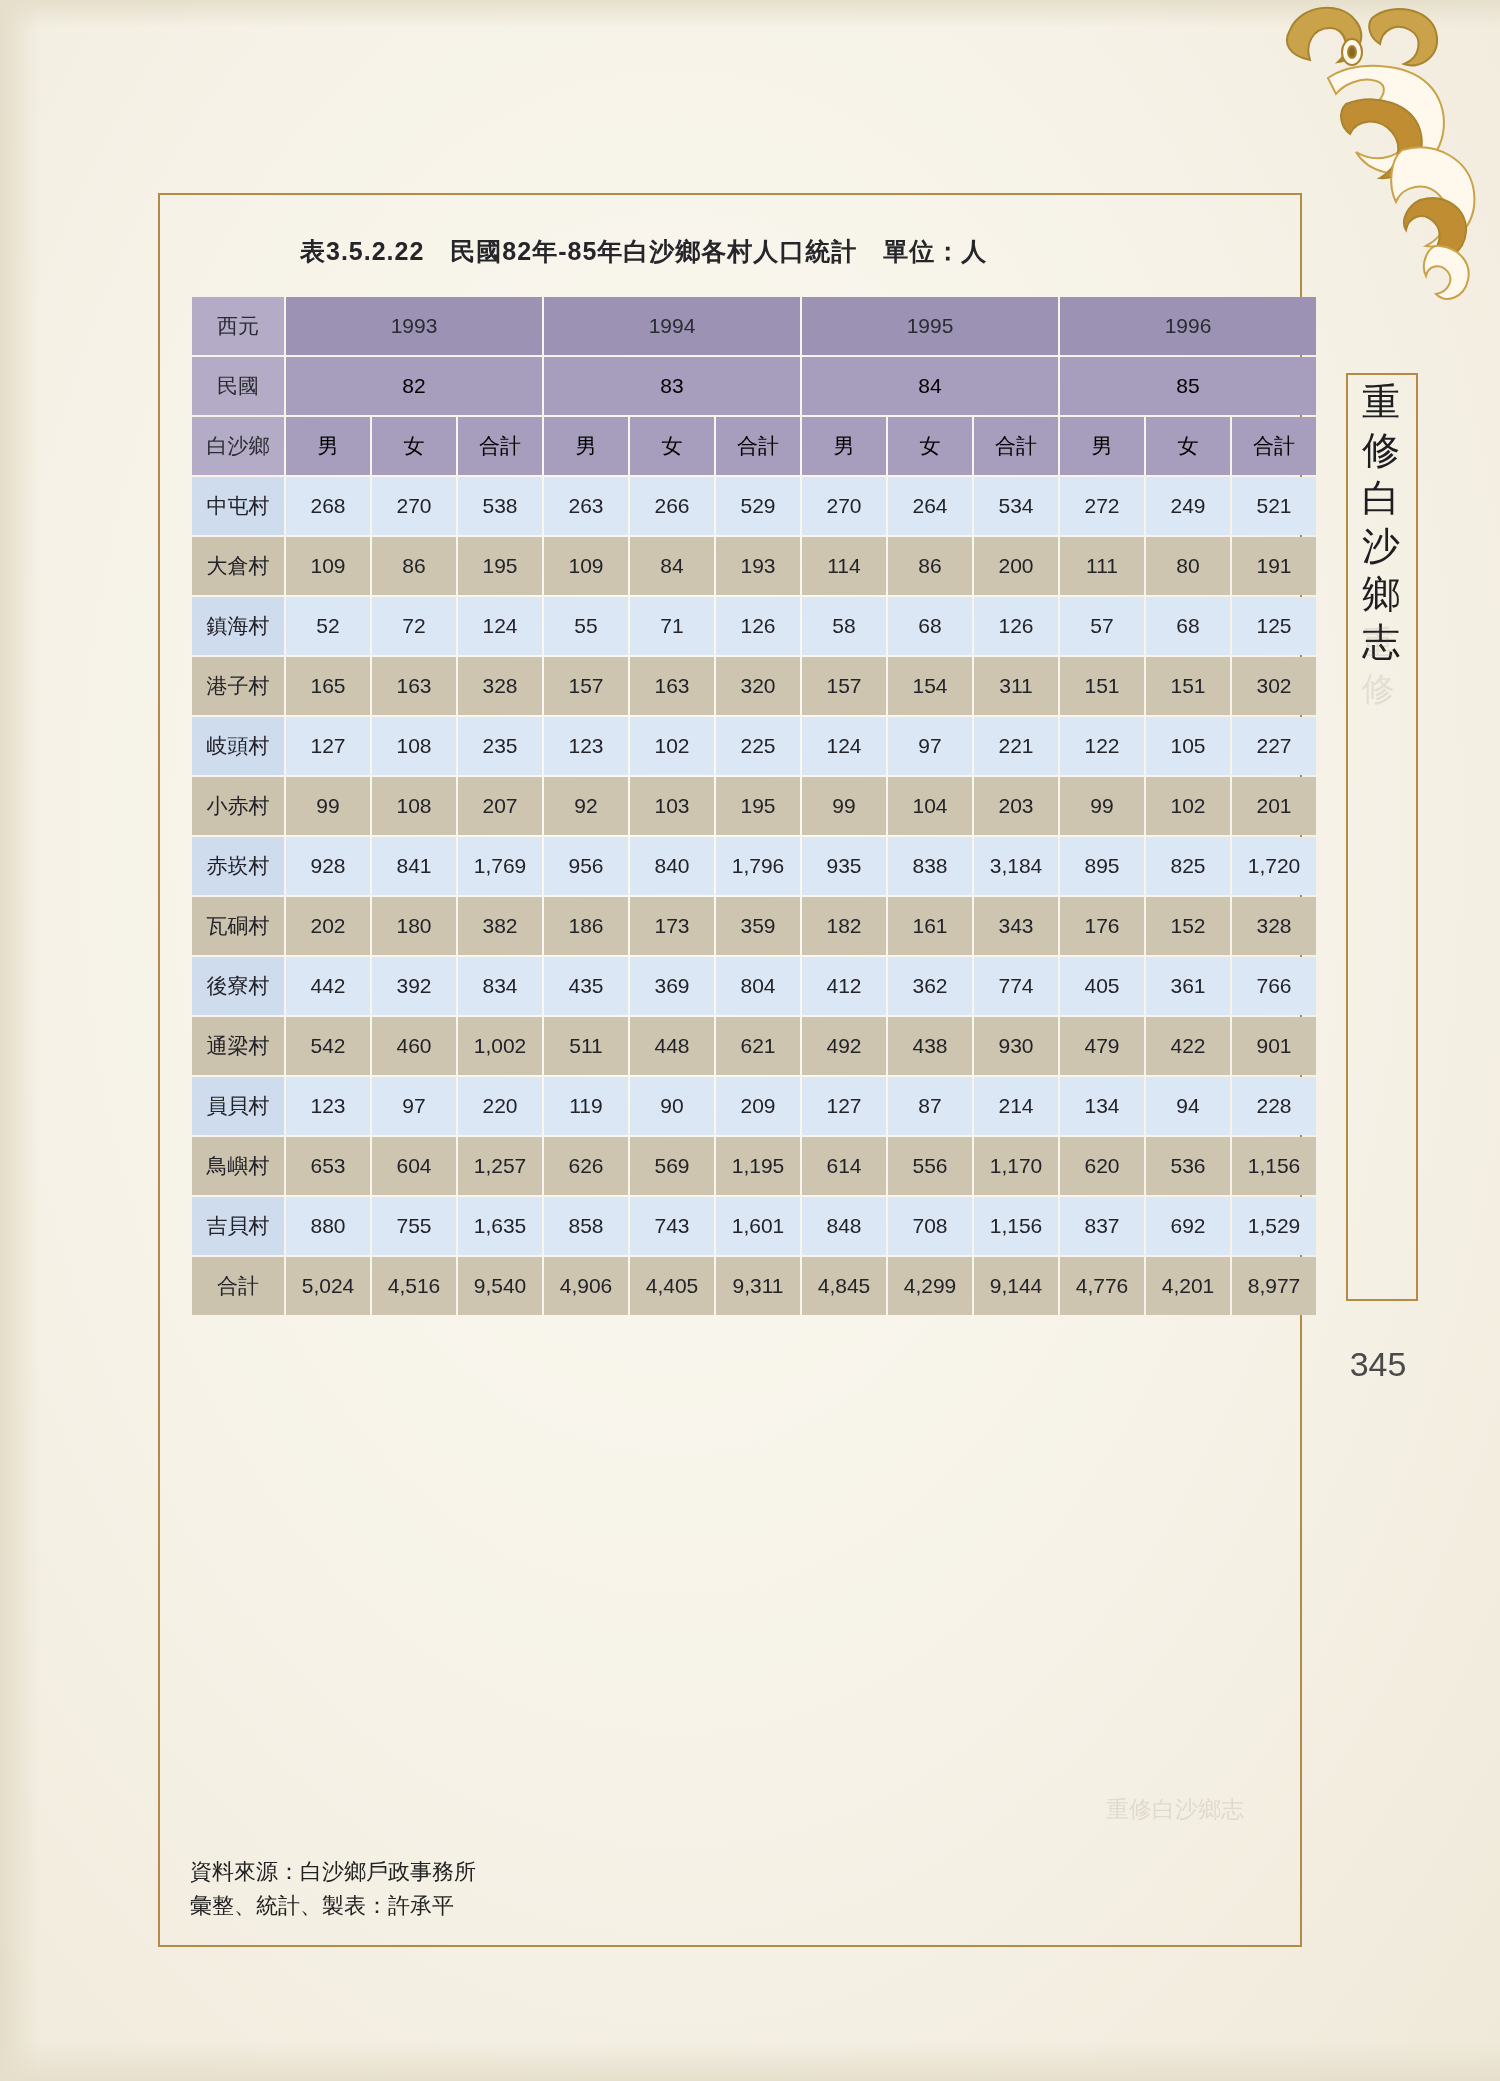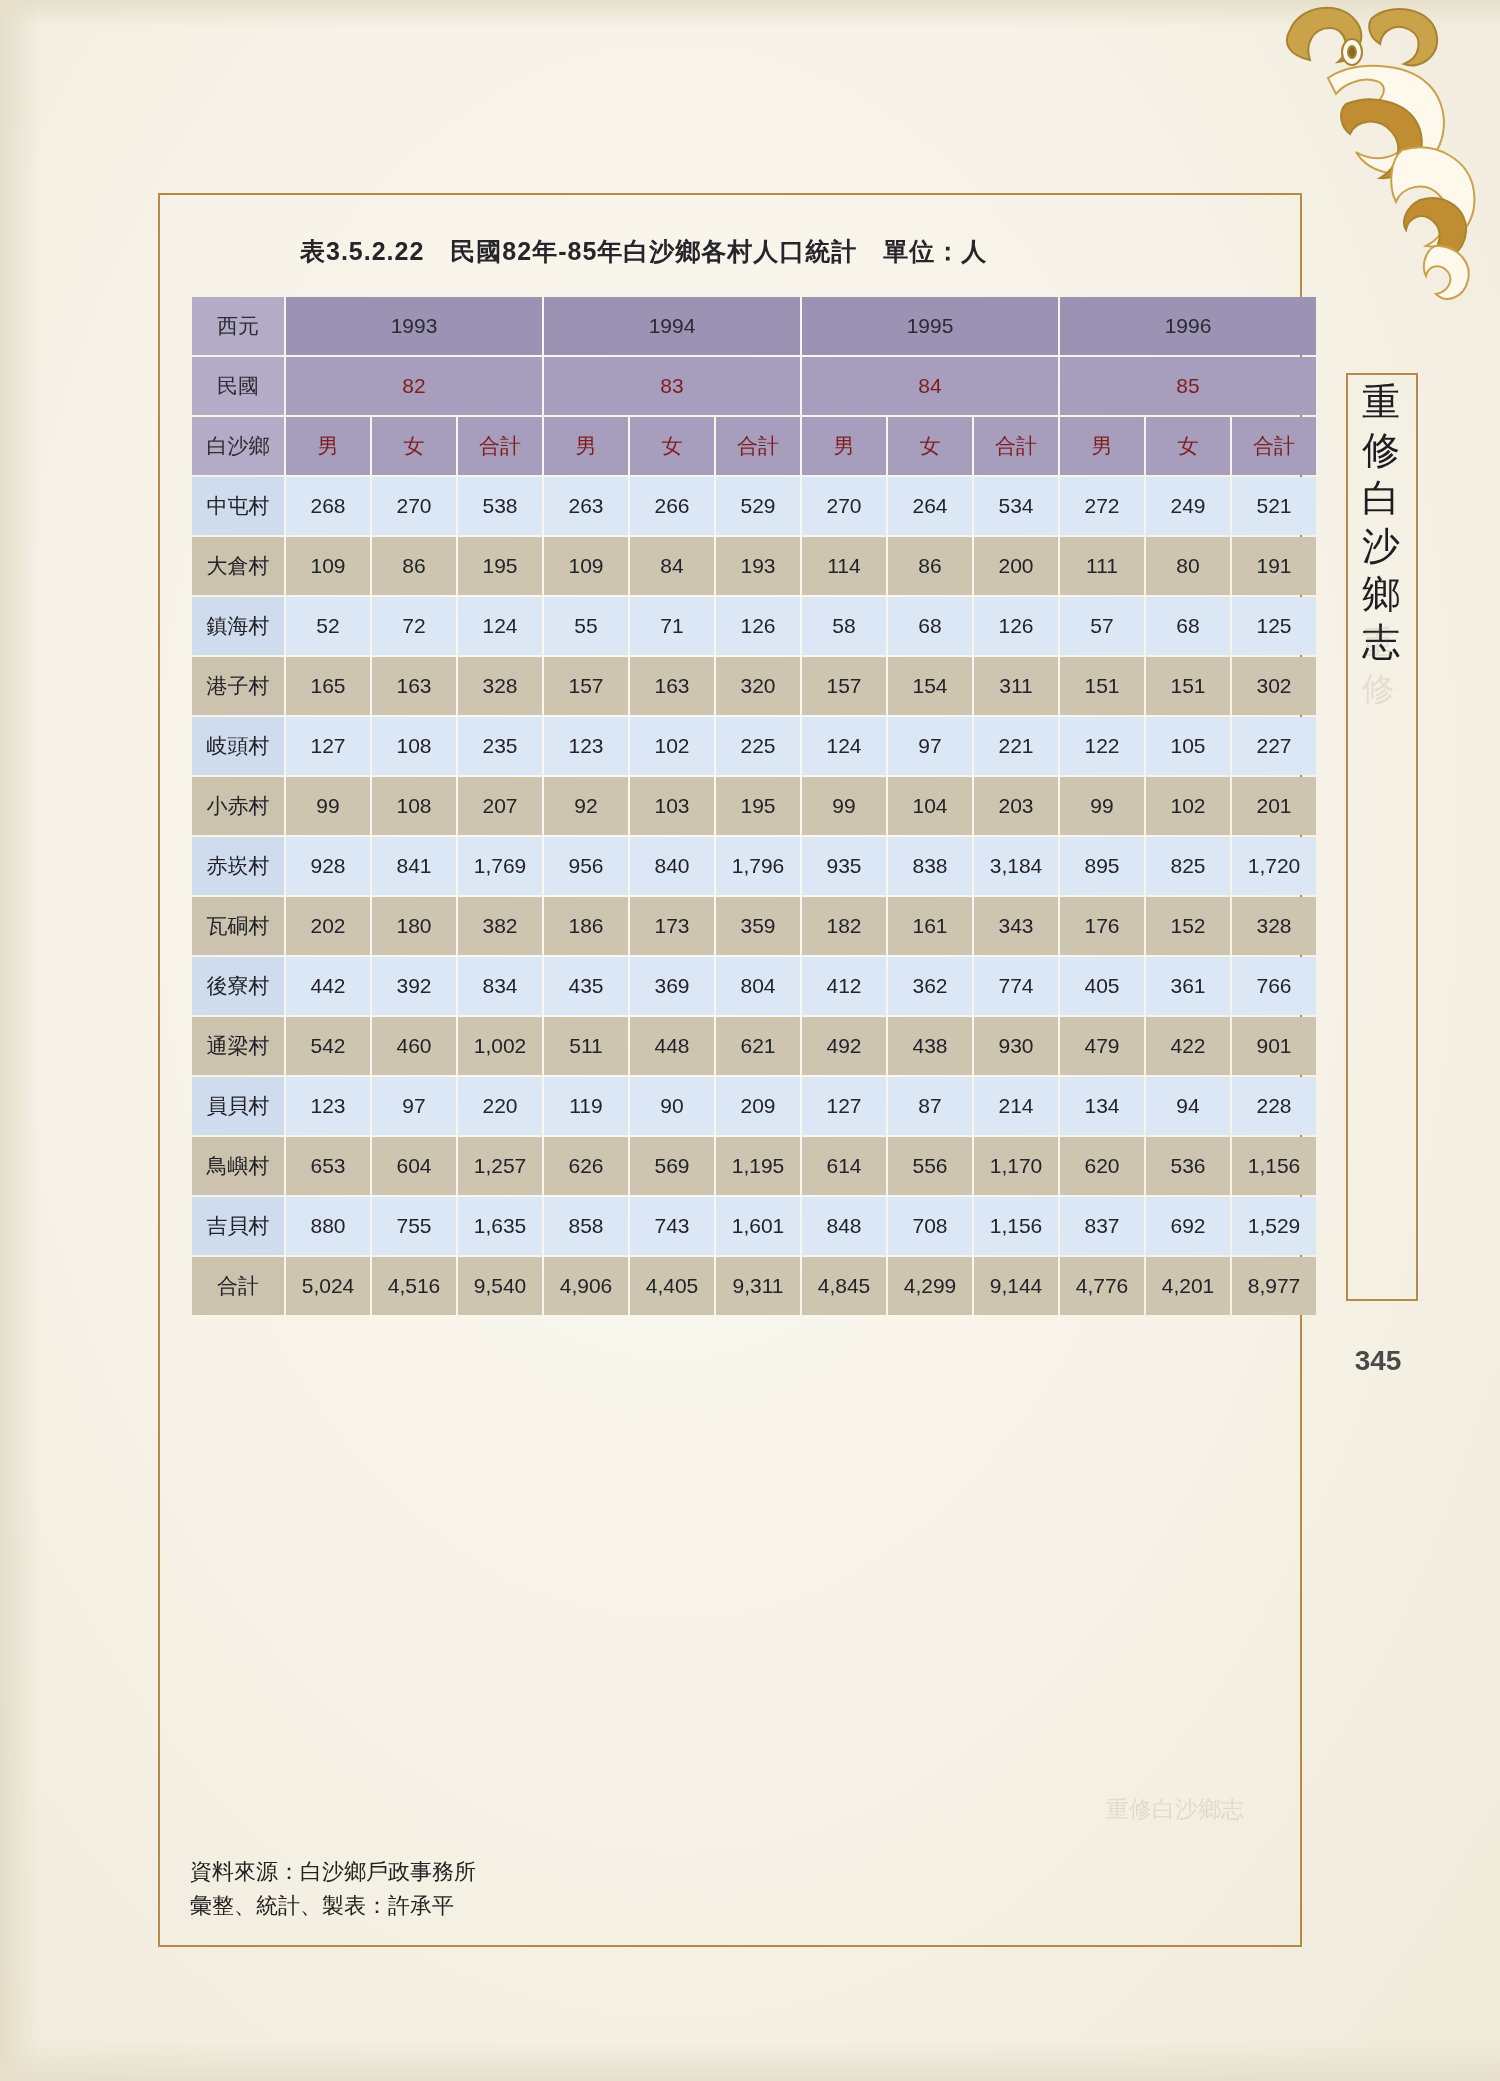--- a/index.html
+++ b/index.html
@@ -65,21 +65,21 @@
     font-size: 21px;
     color: #23232a;
   }
   table.pop td, table.pop th {
     padding: 0;
     text-align: center;
     vertical-align: middle;
     font-weight: normal;
   }
   .hdr-dark  { background: #9c93b4; color: #2b2b33; height: 54px; }
-  .hdr-mid   { background: #a79ebd; color: #7f1d1d; height: 54px; }
+  .hdr-mid   { background: #a79ebd; color: #000000; height: 54px; }
   .hdr-lite  { background: #b4acc6; color: #2b2b33; height: 54px; }
   .rowlabel-blue { background: #cfdcee; }
   .rowlabel-tan  { background: #ccc3ae; }
   .cell-blue { background: #dce7f5; }
   .cell-tan  { background: #cdc5b0; }
   .c-lab  { width: 92px; }
   .c-num  { width: 84px; }
   .sum-row td { height: 56px; }
   table.pop td { height: 58px; }
 
@@ -112,22 +112,22 @@
     color: #1d1d22;
     text-align: center;
     font-family: "Liberation Serif", serif;
   }
   .page-num {
     position: absolute;
     right: 82px;
     top: 1345px;
     width: 80px;
     text-align: center;
-    font-size: 28px;
-    font-weight: bold;
+    font-size: 34px;
+    font-weight: normal;
     color: #4a4a4a;
   }
   .ornament {
     position: absolute;
     right: 20px;
     top: 0px;
     width: 340px;
     height: 320px;
     pointer-events: none;
   }

